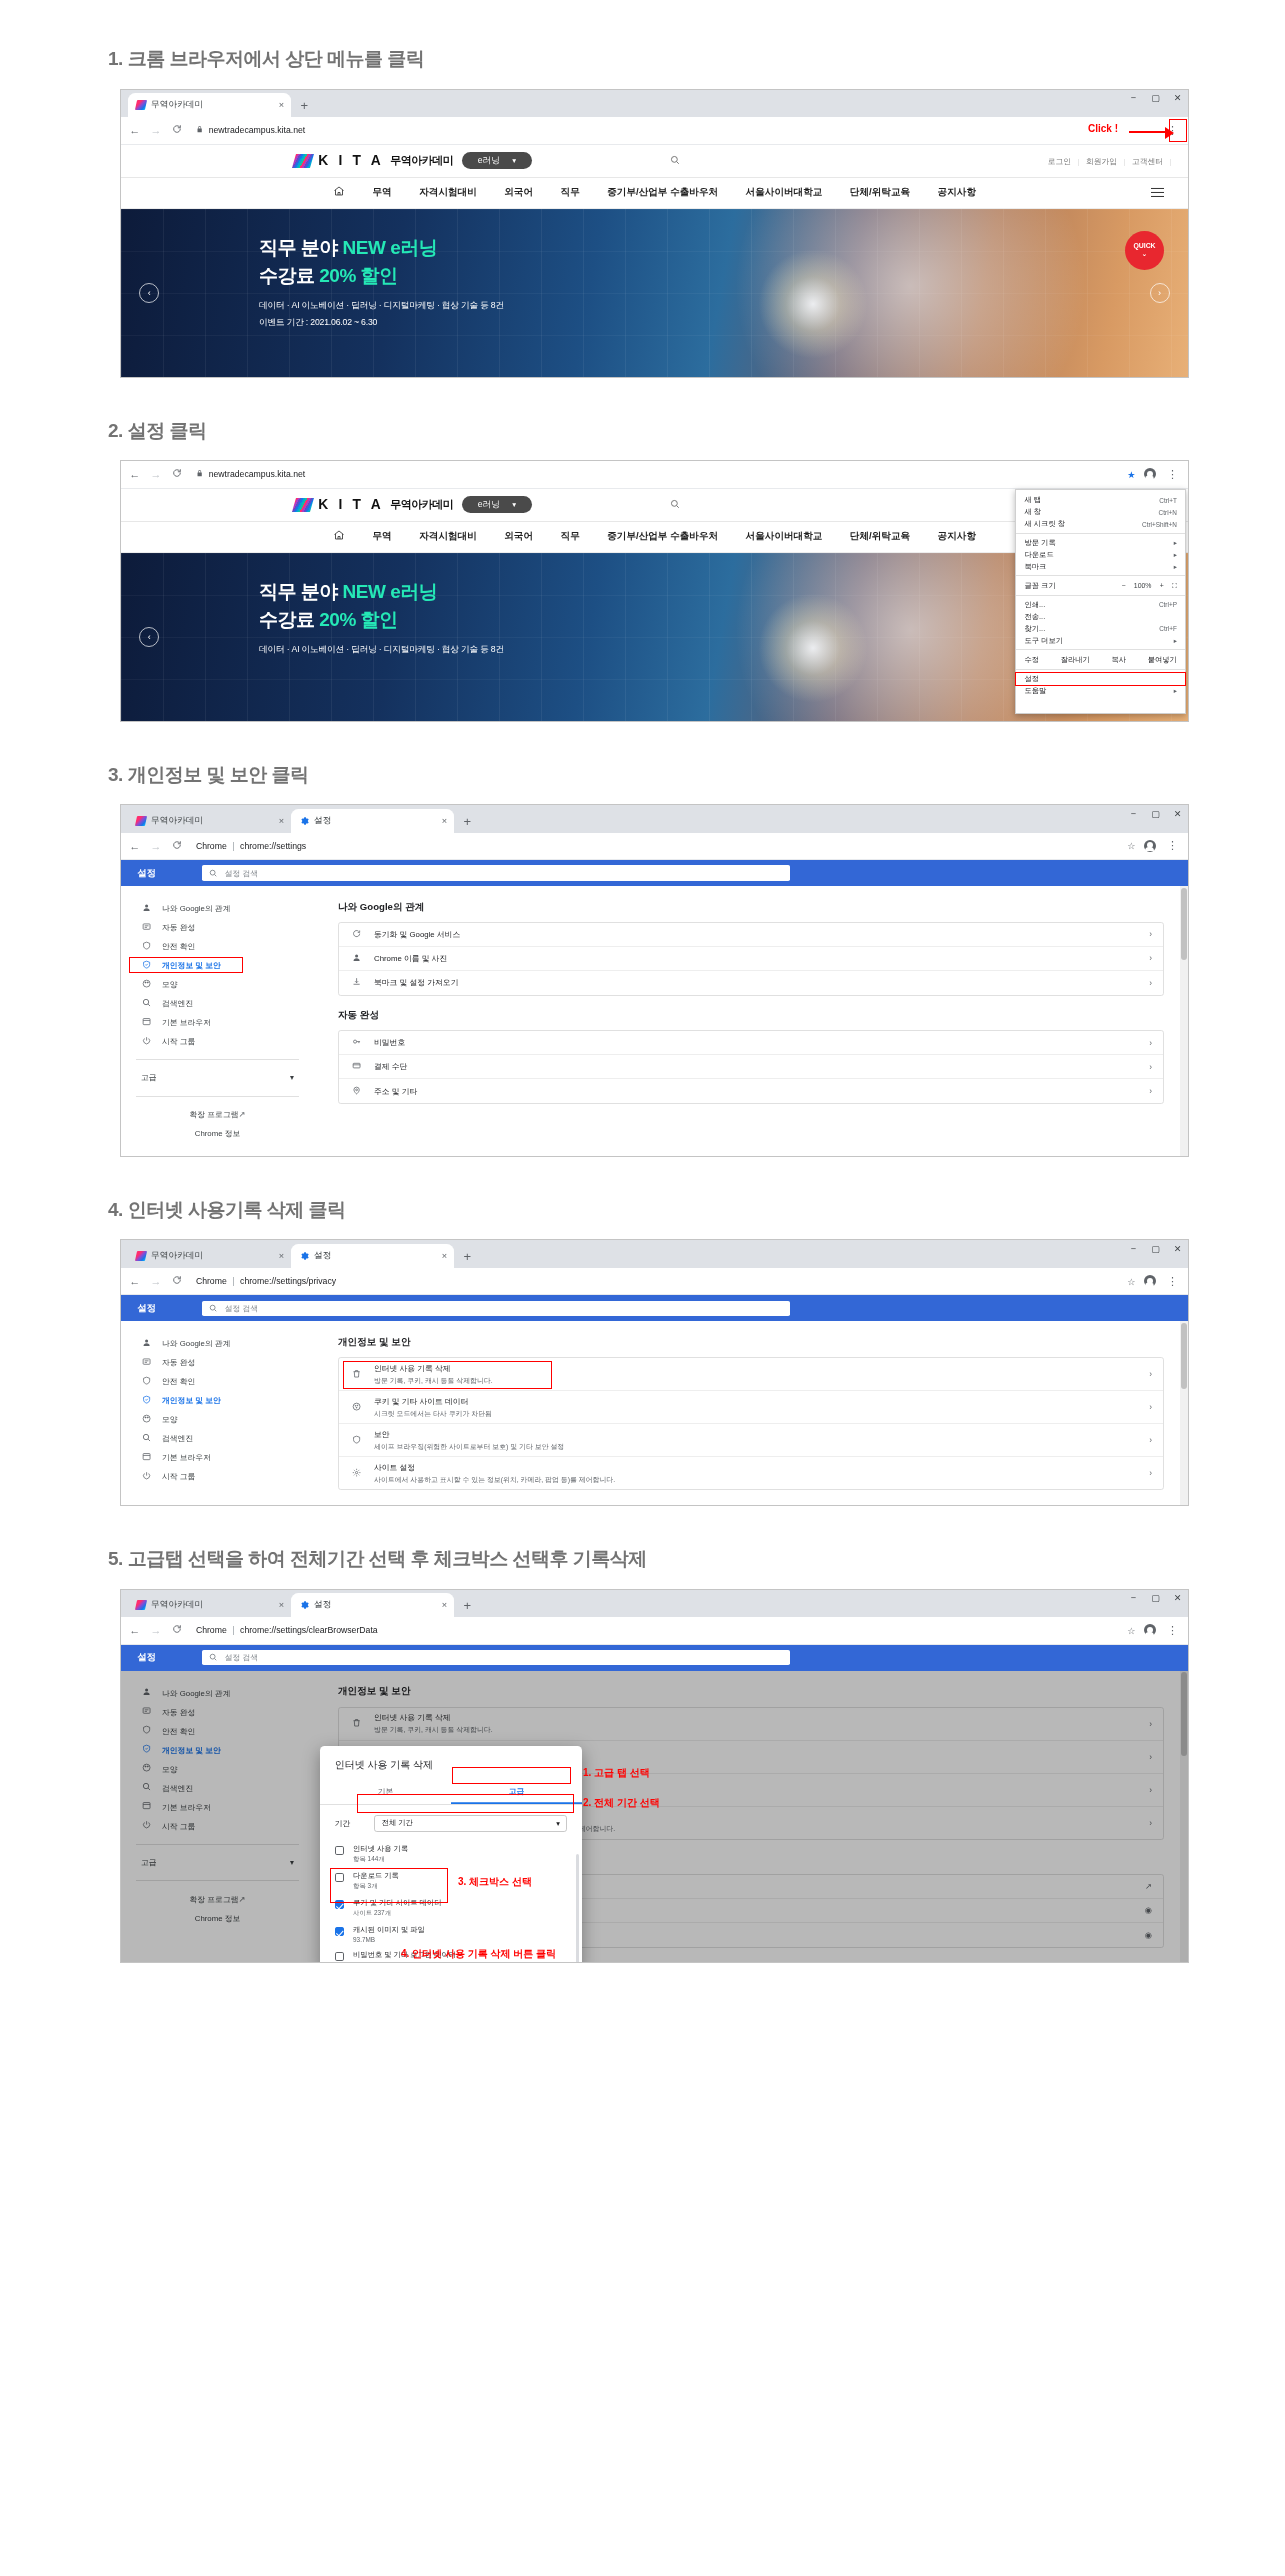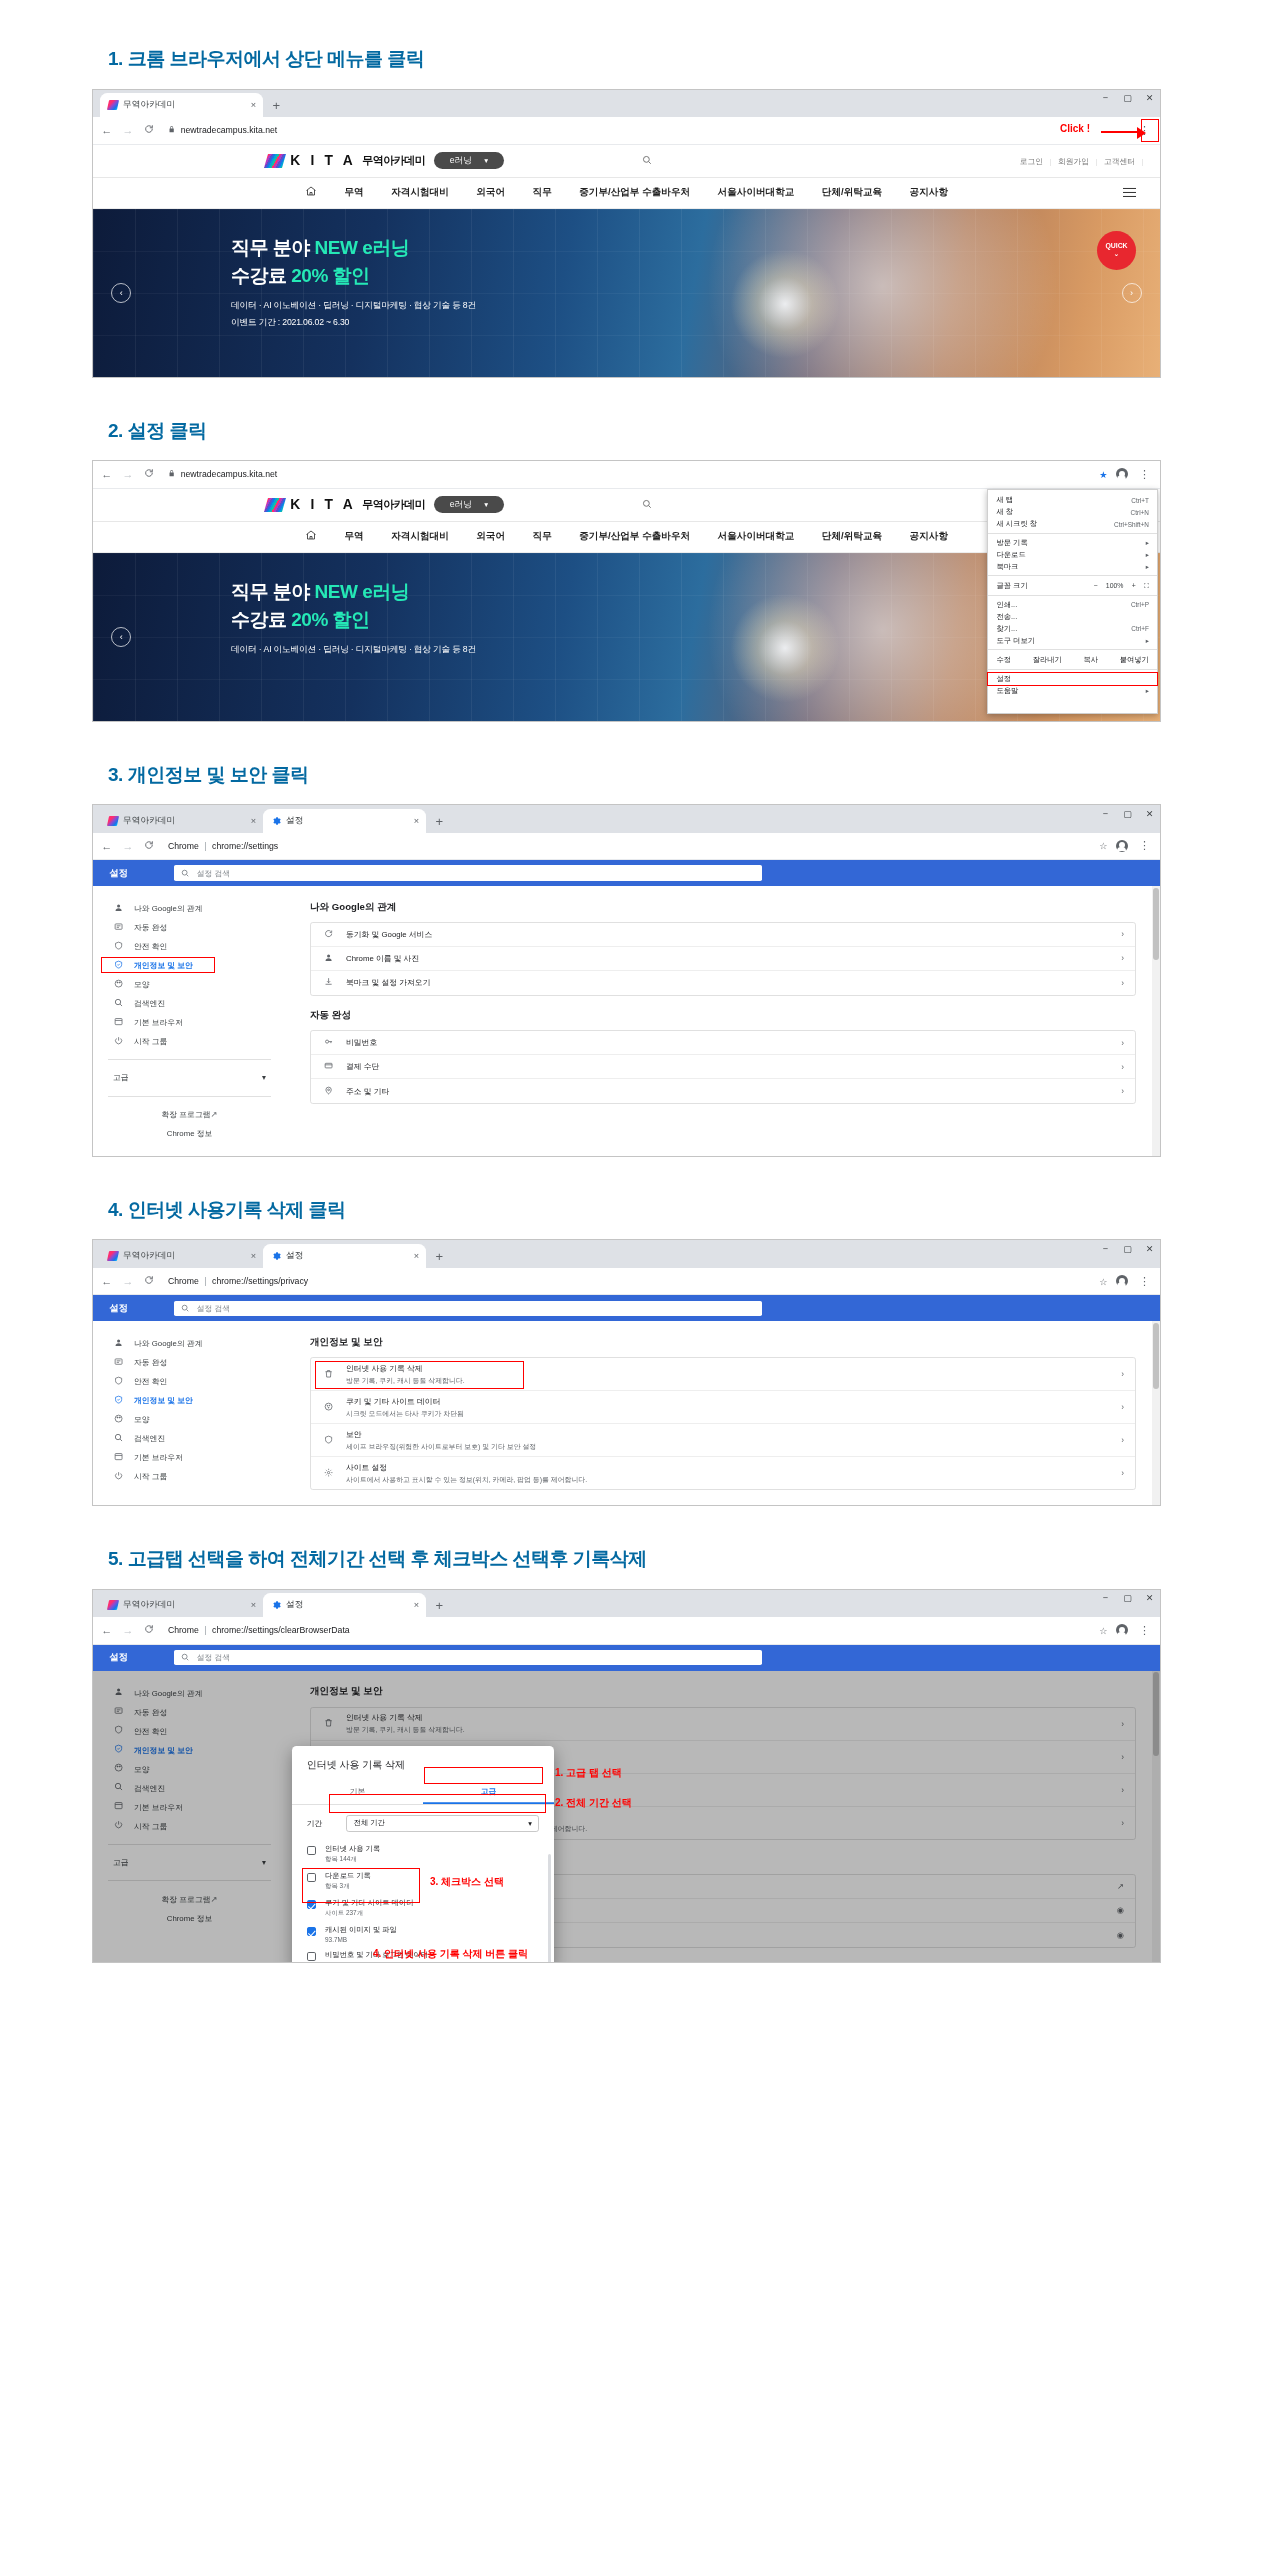--- a/index.html
+++ b/index.html
@@ -8,31 +8,31 @@
     margin: 0; padding: 0;
     background: #ffffff;
     font-family: "Liberation Sans", "DejaVu Sans", sans-serif;
   }
   body { width: 1285px; }
   .page { width: 1285px; position: relative; padding: 0 0 37px 0; }
 
   .step-heading {
     font-size: 19px;
     font-weight: bold;
-    color: #0369a1;
+    color: #737373;
     margin: 0 0 16.5px 108px;
     letter-spacing: -0.5px;
   }
   .step-block { margin-top: 40px; }
   .step-block.first { margin-top: 46px; }
 
   
   .browser {
     width: 1069px;
-    margin-left: 92px;
+    margin-left: 120px;
     border: 0.9px solid #c4c4c4;
     background: #ffffff;
     position: relative;
     overflow: hidden;
   }
   .bw-tabstrip {
     height: 27.5px;
     background: #dee1e6;
     display: flex;
     align-items: flex-end;

